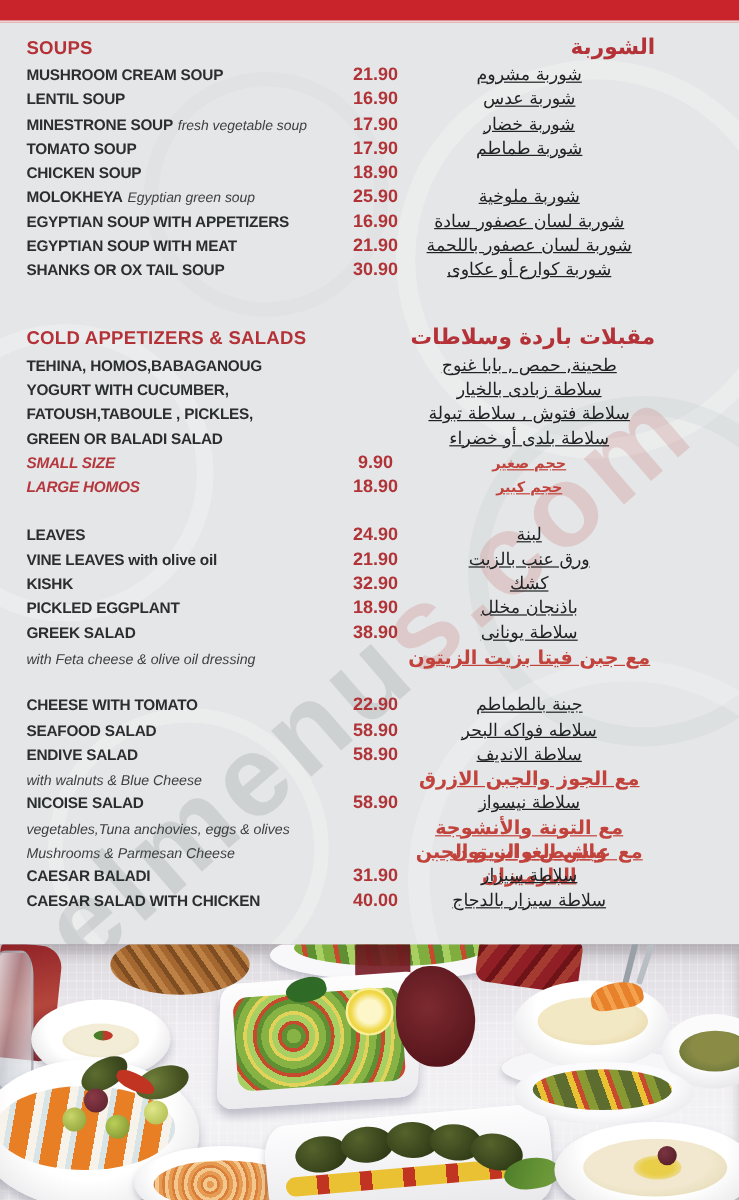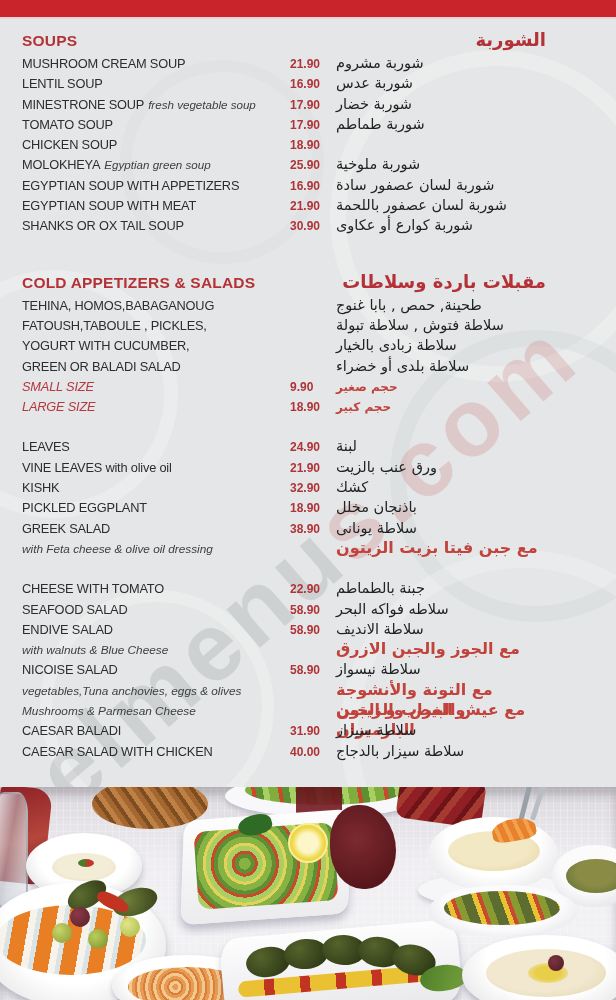--- a/index.html
+++ b/index.html
@@ -30,25 +30,25 @@
   
   .menu{position:absolute;top:17px;left:0;width:584px;z-index:3;
     padding:13px 38px 0 22px;box-sizing:border-box;}
   .menu-section .sec-header{display:flex;align-items:baseline;height:20px;line-height:20px;margin-bottom:3px;}
   .sh-en{font-weight:bold;font-size:15.5px;color:#b43237;letter-spacing:.2px;}
   .sh-ar{margin-left:auto;direction:rtl;font-family:"DejaVu Sans",sans-serif;
     font-weight:bold;font-size:18px;color:#b43237;}
   .menu-section + .menu-section{margin-top:36px;}
   .row{display:flex;align-items:baseline;height:20.3px;line-height:20.3px;}
   .en{width:268px;white-space:nowrap;}
-  .en-name{font-weight:normal;font-size:12.8px;color:#2b2e2f;letter-spacing:-.2px;}
+  .en-name{font-weight:bold;font-size:12.8px;color:#2b2e2f;letter-spacing:-.2px;}
   .en-desc{font-style:italic;font-size:11.6px;color:#3d4042;margin-left:4px;}
-  .price{width:46px;text-align:left;font-weight:bold;font-size:12px;color:#b03338;}
-  .ar{flex:1;text-align:left;direction:rtl;font-family:"DejaVu Sans",sans-serif;
-    font-size:14.5px;color:#202324;}
+  .price{width:46px;text-align:center;font-weight:bold;font-size:15px;color:#b03338;}
+  .ar{flex:1;text-align:center;direction:rtl;font-family:"DejaVu Sans",sans-serif;
+    font-size:14.5px;color:#202324;text-decoration:underline;}
   .type-size .en-name{color:#b5383e;font-style:italic;margin-top:42px;}
   .type-size .ar{color:#c2423c;font-size:12px;font-weight:bold;}
   .type-desc .en-desc{margin-left:0;font-size:11.8px;}
   .type-desc .ar{color:#c2423c;font-size:16px;font-weight:bold;}
   .gap-row{height:20px;}
   
   .photo{position:absolute;left:0;bottom:0;width:616px;height:213px;z-index:4;overflow:hidden;
     background:
       repeating-linear-gradient(90deg,rgba(255,255,255,.25) 0 1px,transparent 1px 7px),
       repeating-linear-gradient(0deg,rgba(255,255,255,.2) 0 1px,transparent 1px 7px),
@@ -249,45 +249,45 @@
       <span class="sh-ar">مقبلات باردة وسلاطات</span>
     </div>
     <div class="rows">
   <div class="row type-item">
     <span class="en"><span class="en-name">TEHINA, HOMOS,BABAGANOUG</span><span class="en-desc"></span></span>
     <span class="price"></span>
     <span class="ar">طحينة, حمص , بابا غنوج</span>
   </div>
 
   <div class="row type-item">
+    <span class="en"><span class="en-name">YOGURT WITH CUCUMBER,</span><span class="en-desc"></span></span>
+    <span class="price"></span>
+    <span class="ar">سلاطة زبادى بالخيار</span>
+  </div>
+
+  <div class="row type-item">
     <span class="en"><span class="en-name">FATOUSH,TABOULE , PICKLES,</span><span class="en-desc"></span></span>
     <span class="price"></span>
     <span class="ar">سلاطة فتوش , سلاطة تبولة</span>
-  </div>
-
-  <div class="row type-item">
-    <span class="en"><span class="en-name">YOGURT WITH CUCUMBER,</span><span class="en-desc"></span></span>
-    <span class="price"></span>
-    <span class="ar">سلاطة زبادى بالخيار</span>
   </div>
 
   <div class="row type-item">
     <span class="en"><span class="en-name">GREEN OR BALADI SALAD</span><span class="en-desc"></span></span>
     <span class="price"></span>
     <span class="ar">سلاطة بلدى أو خضراء</span>
   </div>
 
   <div class="row type-size">
     <span class="en"><span class="en-name">SMALL SIZE</span><span class="en-desc"></span></span>
     <span class="price">9.90</span>
     <span class="ar">حجم صغير</span>
   </div>
 
   <div class="row type-size">
-    <span class="en"><span class="en-name">LARGE SIZE</span><span class="en-desc"></span></span>
+    <span class="en"><span class="en-name">LARGE HOMOS</span><span class="en-desc"></span></span>
     <span class="price">18.90</span>
     <span class="ar">حجم كبير</span>
   </div>
 <div class="gap-row"></div>
   <div class="row type-item">
     <span class="en"><span class="en-name">LEAVES</span><span class="en-desc"></span></span>
     <span class="price">24.90</span>
     <span class="ar">لبنة</span>
   </div>
 

